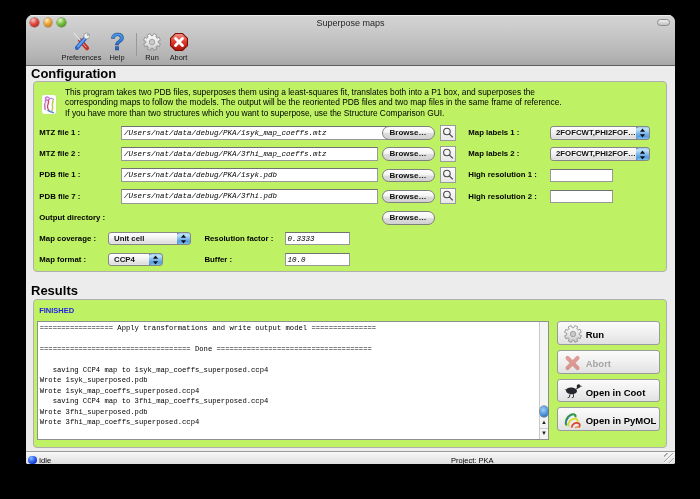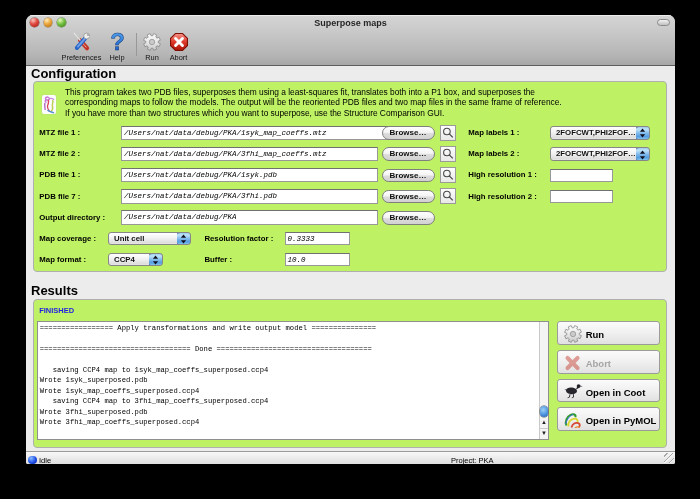--- a/index.html
+++ b/index.html
@@ -1,21 +1,21 @@
 <!DOCTYPE html>
 <html><head>
 <meta charset="utf-8">
 <style>
 html,body{margin:0;padding:0;}
 body{width:700px;height:499px;background:#000;font-family:"Liberation Sans",sans-serif;position:relative;overflow:hidden;}
 #win{position:absolute;left:26px;top:15px;width:649px;height:449px;border-radius:7px 7px 2px 2px;background:#ECECEC;overflow:hidden;}
 
 #tbar{position:absolute;left:0;top:0;width:649px;height:51px;background:linear-gradient(180deg,#D5D5D5 0%,#C8C8C8 35%,#B4B4B4 82%,#A7A7A7 100%);border-bottom:1px solid #5E5E5E;box-sizing:border-box;}
 #tbar:before{content:"";position:absolute;left:0;top:0;width:100%;height:1px;background:#EDEDED;}
-#title{position:absolute;left:0;top:2.5px;width:649px;text-align:center;font-size:9px;font-weight:bold;color:#262626;}
+#title{position:absolute;left:0;top:2.5px;width:649px;text-align:center;font-size:9px;font-weight:normal;color:#262626;}
 .light{position:absolute;top:3.4px;width:8.5px;height:8.5px;border-radius:50%;}
 #lr{left:4.4px;background:radial-gradient(circle at 35% 25%,#F7B0AA 8%,#E0483E 45%,#9C1A12 100%);box-shadow:0 0 0 0.5px rgba(80,10,5,.65);}
 #lo{left:17.7px;background:radial-gradient(circle at 35% 25%,#FFE3A6 8%,#EBA63C 45%,#B26A10 100%);box-shadow:0 0 0 0.5px rgba(120,70,5,.65);}
 #lg{left:31.1px;background:radial-gradient(circle at 35% 25%,#D2F0A8 8%,#74C040 45%,#3A7A12 100%);box-shadow:0 0 0 0.5px rgba(30,80,8,.65);}
 #pill{position:absolute;right:5px;top:4px;width:13px;height:6.5px;border-radius:4px;background:linear-gradient(180deg,#F2F2F2,#C0C0C0);border:1px solid #8A8A8A;box-sizing:border-box;}
 .titem{position:absolute;top:16.5px;text-align:center;}
 .titem svg{display:block;margin:0 auto;}
 .titem .lbl{font-size:7.4px;color:#141414;margin-top:1.5px;}
 #tsep{position:absolute;left:109.7px;top:18px;width:1px;height:23px;background:#989898;}
 
@@ -176,21 +176,20 @@
       <div class="flabel" style="left:5.3px;top:109.6px;">PDB file 7 :</div>
       <div class="tf" style="left:87px;top:107.1px;width:257px;height:14.5px;">/Users/nat/data/debug/PKA/3fhi.pdb</div>
       <div class="browse" style="left:347.5px;top:107.8px;">Browse…</div>
       <div class="mag" style="left:406px;top:106.1px;"><svg width="14" height="14" viewBox="0 0 14 14">
           <circle cx="5.9" cy="5.5" r="3.3" fill="none" stroke="#4A4A4A" stroke-width="1.1"></circle>
           <line x1="8.3" y1="7.9" x2="11.8" y2="11.4" stroke="#4A4A4A" stroke-width="1.3"></line>
         </svg></div>
       <div class="flabel" style="left:434.3px;top:109.6px;">High resolution 2 :</div>
       <div class="tf" style="left:516px;top:108.3px;width:63px;height:13px;"></div>
       <div class="flabel" style="left:5.3px;top:130.8px;">Output directory :</div>
-      <div class="tf" style="left:87px;top:128.3px;width:257px;height:14.5px;">/Users/nat/data/debug/PKA</div>
       <div class="browse" style="left:347.5px;top:129px;">Browse…</div>
       <div class="flabel" style="left:5.3px;top:152.2px;">Map coverage :</div>
       <div class="combo" style="left:74px;top:149.7px;width:83px;">Unit cell<div class="stepper">
           <svg width="11" height="12" viewBox="0 0 11 12">
             <polygon points="5.5,1.6 8.1,4.8 2.9,4.8" fill="#10101E"></polygon>
             <polygon points="5.5,10.4 8.1,7.2 2.9,7.2" fill="#10101E"></polygon>
           </svg>
         </div></div>
       <div class="flabel" style="left:170.4px;top:152.2px;">Resolution factor :</div>
       <div class="tf" style="left:250.6px;top:149.7px;width:65.5px;height:13.8px;">0.3333</div>

